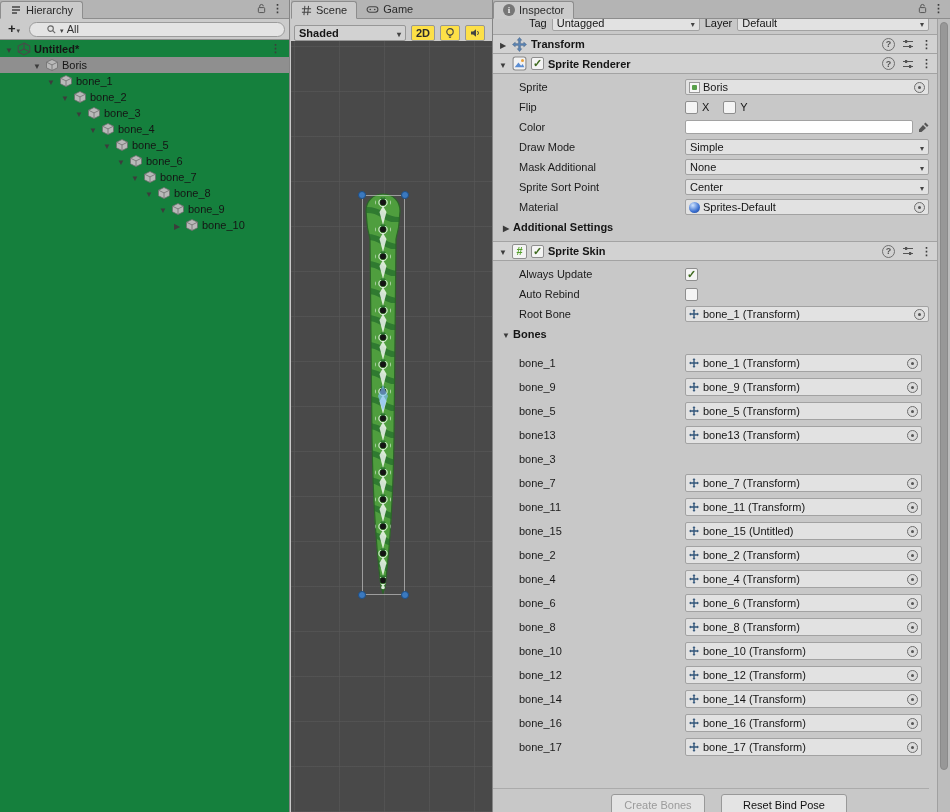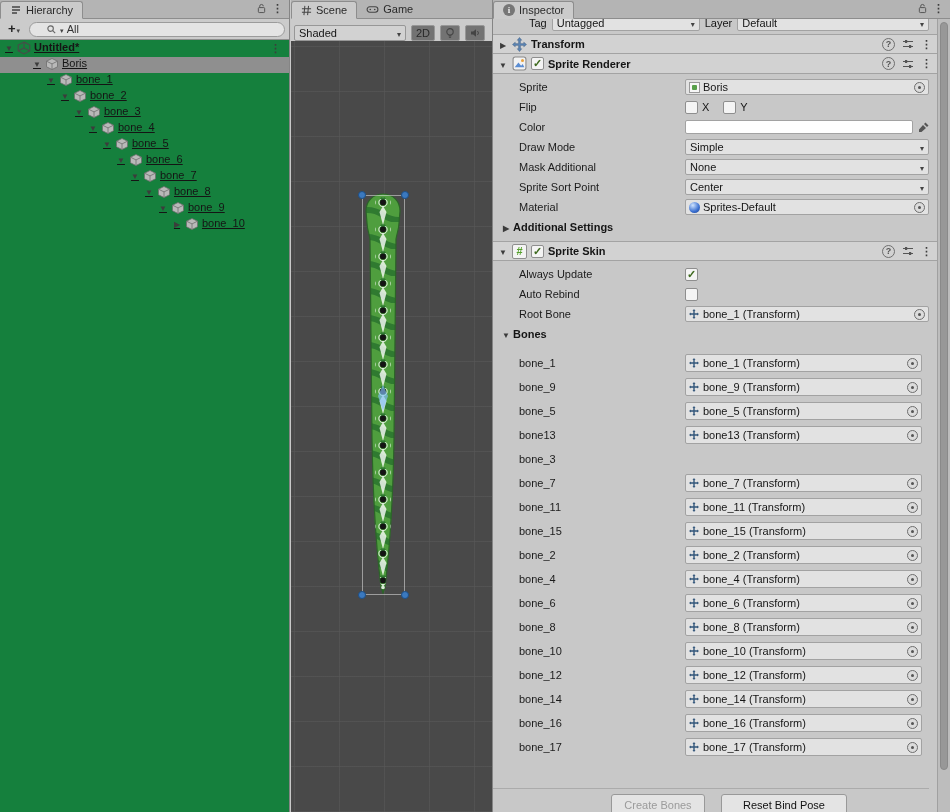--- a/index.html
+++ b/index.html
@@ -25,33 +25,33 @@
   .fold.right::before { content:"\25B6"; }
   svg { display:block; }
 
   
   .hierarchy { left:0; width:290px; border-right:1px solid #858585; background:#15803d; }
   .create-btn { display:flex; align-items:center; gap:1px; padding:0 4px; height:16px; color:#222; }
   .create-btn .plus { font-size:13px; font-weight:bold; line-height:14px; }
   .mini-arrow::before { content:"\25BE"; font-size:7px; color:#444; }
   .searchbox { flex:1; height:15px; background:#e4e4e4; border:1px solid #9b9b9b; border-radius:8px; display:flex; align-items:center; gap:3px; padding:0 16px; color:#333; }
   .tree { position:absolute; top:41px; left:0; right:0; bottom:0; overflow:hidden; }
-  .tree-row { height:16px; display:flex; align-items:flex-start; gap:3px; white-space:nowrap; position:relative;text-decoration:underline; }
+  .tree-row { height:16px; display:flex; align-items:center; gap:3px; white-space:nowrap; position:relative; }
   .tree-row.selected { background:#8f8f8f; }
   .tree-row.bold .row-label { font-weight:bold; }
   .row-kebab { position:absolute; right:8px; top:1px; }
   .tree-icon { width:14px; height:14px; flex:none; }
 
   
   .scene { left:291px; width:201px; background:#c8c8c8; }
-  .scene-toolbar { padding:14px 3px; }
+  .scene-toolbar { padding:14px 3px;font-weight:bold; }
   .dd-shaded { width:112px; height:16px; background:#d2d2d2; border:1px solid #979797; border-radius:2px; display:flex; align-items:center; padding:0 4px; }
   .dd-arrow { margin-left:auto; }
   .dd-arrow::before { content:"\25BE"; font-size:8px; color:#444; }
-  .tool-btn { height:16px; min-width:24px; background:#737373; border:1px solid #979797; border-radius:2px; display:flex; align-items:center; justify-content:center; padding:0 3px; color:#2a2a2a; }
+  .tool-btn { height:16px; min-width:24px; background:#fde047; border:1px solid #979797; border-radius:2px; display:flex; align-items:center; justify-content:center; padding:0 3px; color:#2a2a2a; }
   .tool-btn.iconic { min-width:20px; }
   .scene-view { position:absolute; top:41px; left:0; right:0; bottom:0; background-color:#494949;
     background-image: linear-gradient(rgba(90,90,90,0.55) 1px, transparent 1px),
                       linear-gradient(90deg, rgba(90,90,90,0.55) 1px, transparent 1px);
     background-size:45px 45px; background-position:3px 5px; overflow:hidden; }
   .snake-svg { position:absolute; left:60px; top:148px; }
   .sel-outline { position:absolute; left:71px; top:154px; width:43px; height:400px; border:1px solid rgba(225,225,225,0.55); }
   .handle { position:absolute; width:8px; height:8px; border-radius:50%; background:var(--selection-handle,#3b79bf); border:1px solid #1d4f86; }
 
   
@@ -650,21 +650,21 @@
   </div>
 
   <div class="bone-row">
     <span class="prop-label bone-label">bone_15</span>
     <div class="field obj-field">
       <span class="tiny-icon">
         <svg viewBox="0 0 10 10" width="10" height="10">
                     <path d="M5,0 L6.5,2 H5.7 V4.3 H8 V3.5 L10,5 L8,6.5 V5.7 H5.7 V8 H6.5 L5,10 L3.5,8 H4.3 V5.7 H2 V6.5 L0,5 L2,3.5 V4.3 H4.3 V2 H3.5 Z" fill="#33577b"></path>
                   </svg>
       </span>
-      <span class="obj-text bone-value">bone_15 (Transform)</span>
+      <span class="obj-text bone-value">bone_15 (Untitled)</span>
       <span class="picker"></span>
     </div>
   </div>
 
   <div class="bone-row">
     <span class="prop-label bone-label">bone_2</span>
     <div class="field obj-field">
       <span class="tiny-icon">
         <svg viewBox="0 0 10 10" width="10" height="10">
                     <path d="M5,0 L6.5,2 H5.7 V4.3 H8 V3.5 L10,5 L8,6.5 V5.7 H5.7 V8 H6.5 L5,10 L3.5,8 H4.3 V5.7 H2 V6.5 L0,5 L2,3.5 V4.3 H4.3 V2 H3.5 Z" fill="#33577b"></path>

